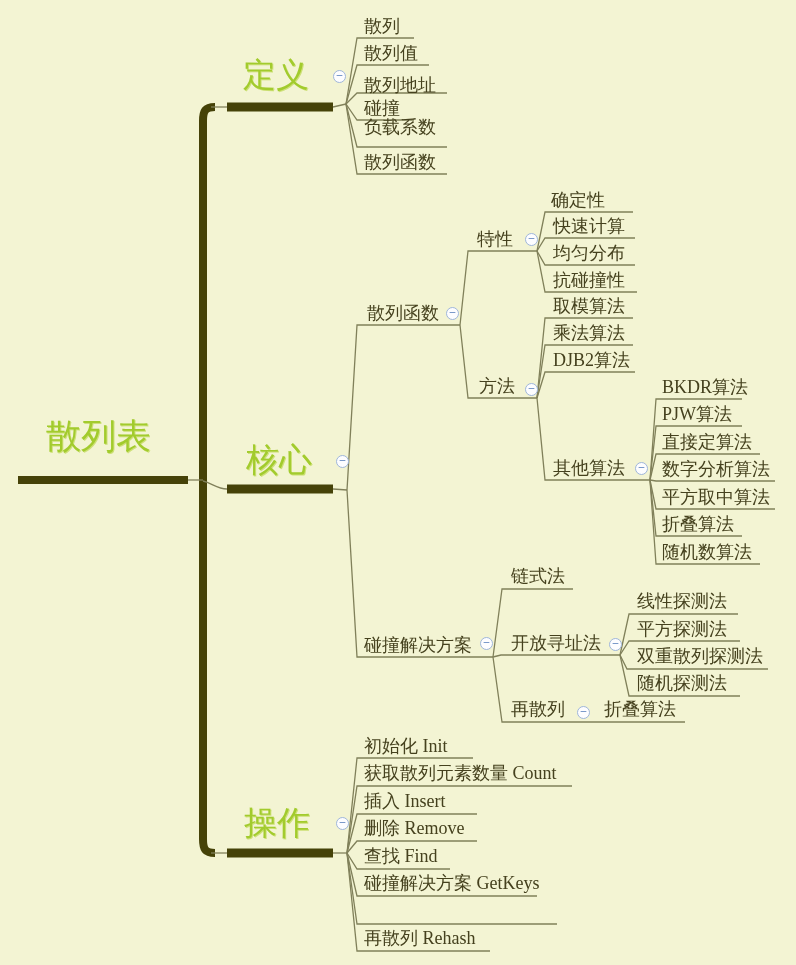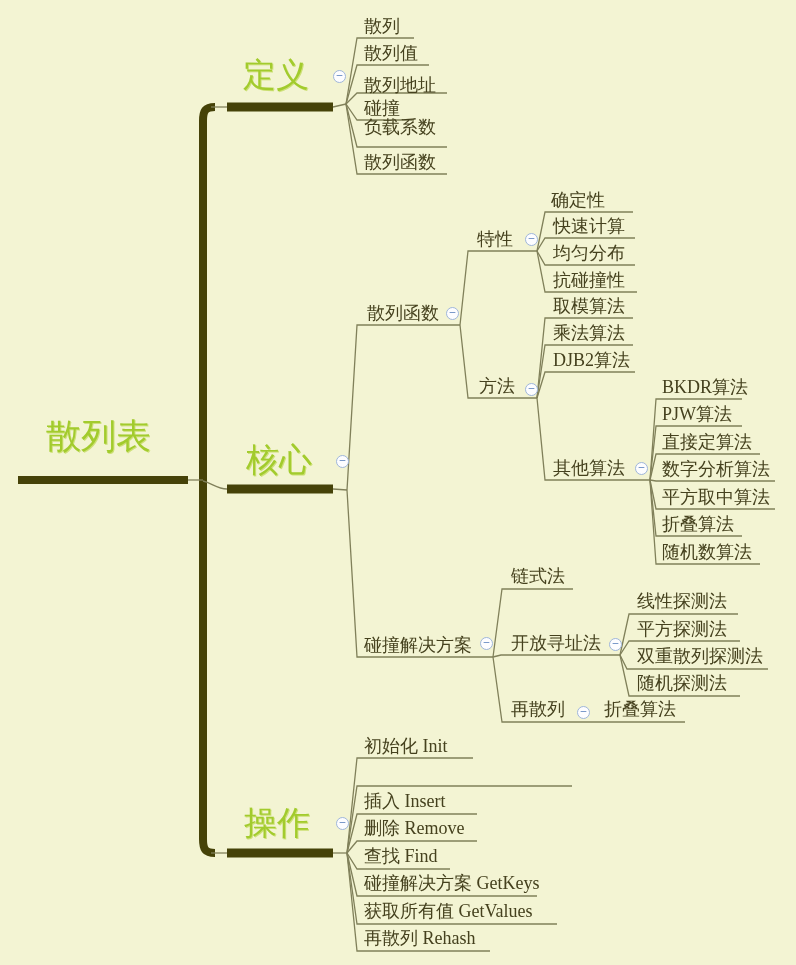--- a/index.html
+++ b/index.html
@@ -153,25 +153,25 @@
   <div class="lbl" style="left:511px;top:567px">链式法</div>
   <div class="lbl" style="left:511px;top:634px">开放寻址法</div>
   <div class="lbl" style="left:637px;top:592px">线性探测法</div>
   <div class="lbl" style="left:637px;top:620px">平方探测法</div>
   <div class="lbl" style="left:637px;top:647px">双重散列探测法</div>
   <div class="lbl" style="left:637px;top:674px">随机探测法</div>
   <div class="lbl" style="left:511px;top:700px">再散列</div>
   <div class="lbl" style="left:604px;top:700px">折叠算法</div>
 
   <div class="lbl" style="left:364px;top:737px">初始化 Init</div>
+  <div class="lbl" style="left:364px;top:764px">获取散列元素数量 Count</div>
   <div class="lbl" style="left:364px;top:792px">插入 Insert</div>
   <div class="lbl" style="left:364px;top:819px">删除 Remove</div>
   <div class="lbl" style="left:364px;top:847px">查找 Find</div>
   <div class="lbl" style="left:364px;top:874px">碰撞解决方案 GetKeys</div>
-  <div class="lbl" style="left:364px;top:902px">获取所有值 GetValues</div>
   <div class="lbl" style="left:364px;top:929px">再散列 Rehash</div>
 
   <div class="collapse" style="left:333px;top:70px">
       <span>−</span>
     </div>
   <div class="collapse" style="left:336px;top:455px">
       <span>−</span>
     </div>
   <div class="collapse" style="left:336px;top:817px">
       <span>−</span>

